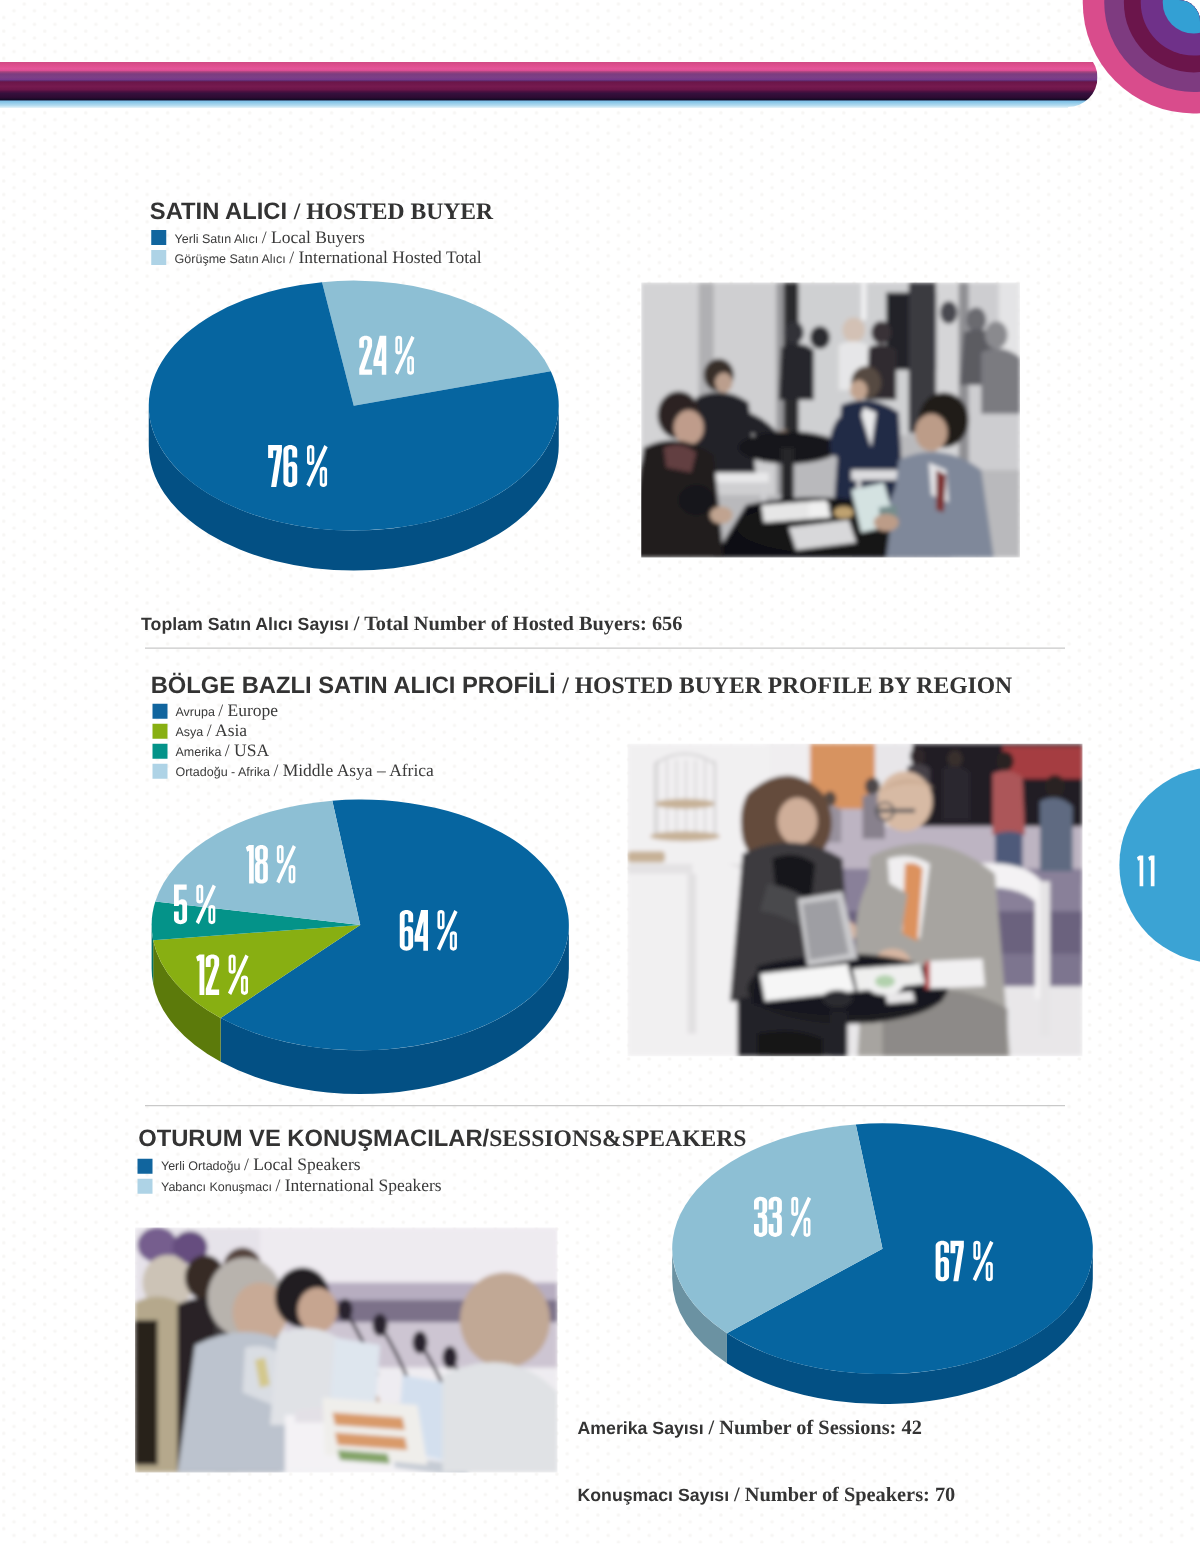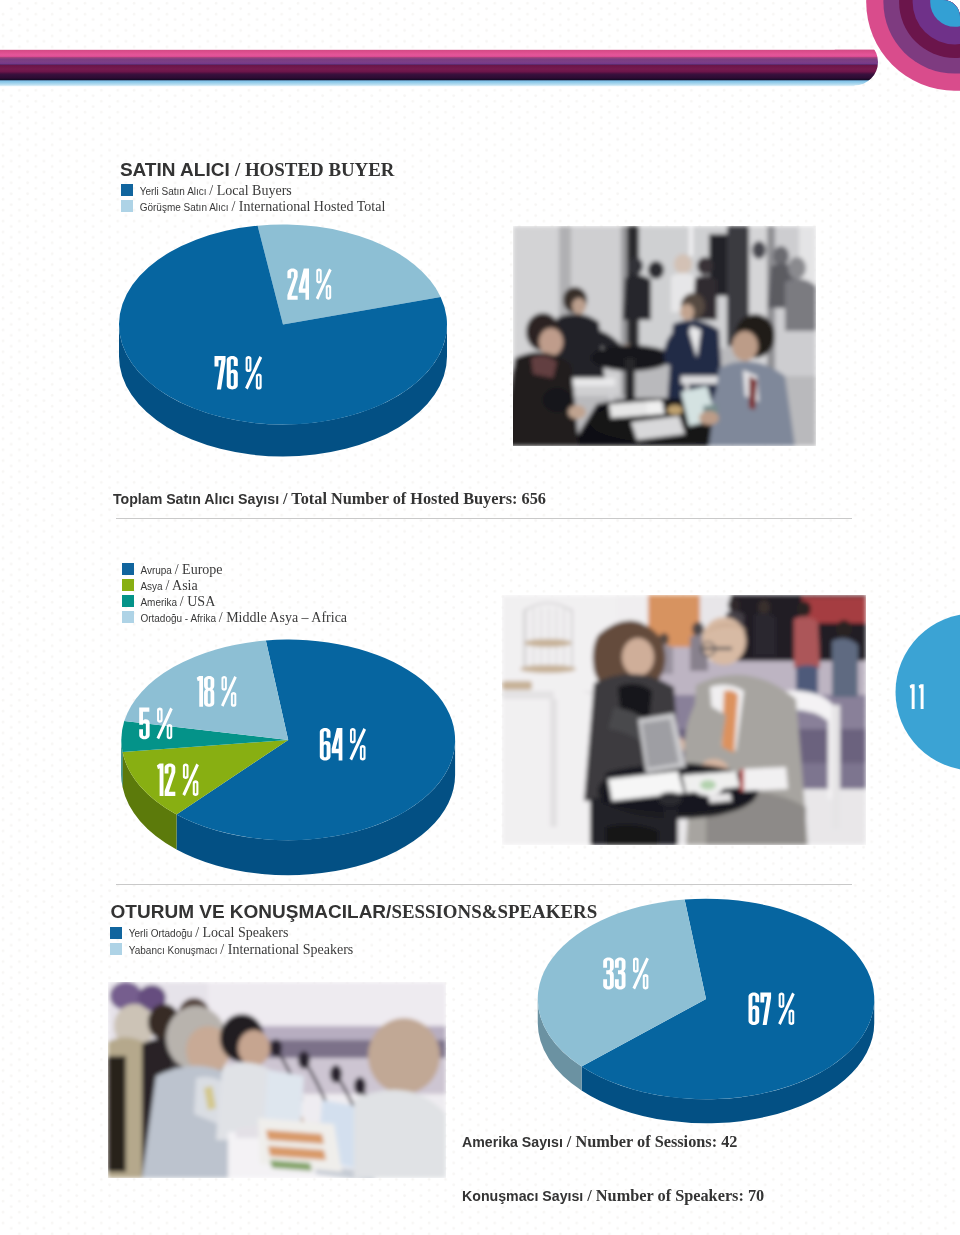--- a/index.html
+++ b/index.html
@@ -99,20 +99,21 @@
     <div class="legend-row">
       <span class="swatch" style="top:1.6px;background:#aed3e6"></span>
       <span class="legend-label" style="left:18.9px;top:1.3px"><span class="tr">Görüşme Satın Alıcı </span><span class="en">/ International Hosted Total</span></span>
       </div>
   </div>
 
   <div class="factline" style="left:112.9px;top:467.6px;margin-top:24px;"><span class="tr">Toplam Satın Alıcı Sayısı </span><span class="en">/ Total Number of Hosted Buyers: 656</span></div>
 
   <div class="divider" style="left:116px;top:518px;width:736px;"></div>
 
+  <div class="sect-title" style="left:120.5px;top:538.8px;"><span class="tr">BÖLGE BAZLI SATIN ALICI PROFİLİ </span><span class="en">/ HOSTED BUYER PROFILE BY REGION</span></div>
 
   <div class="legend" style="left:121.5px;top:561.3px;">
     <div class="legend-row">
       <span class="swatch" style="top:1.6px;background:#11659e"></span>
       <span class="legend-label" style="left:18.9px;top:1.3px"><span class="tr">Avrupa </span><span class="en">/ Europe</span></span>
       </div>
     <div class="legend-row">
       <span class="swatch" style="top:1.6px;background:#88af12"></span>
       <span class="legend-label" style="left:18.9px;top:1.3px"><span class="tr">Asya </span><span class="en">/ Asia</span></span>
       </div>

